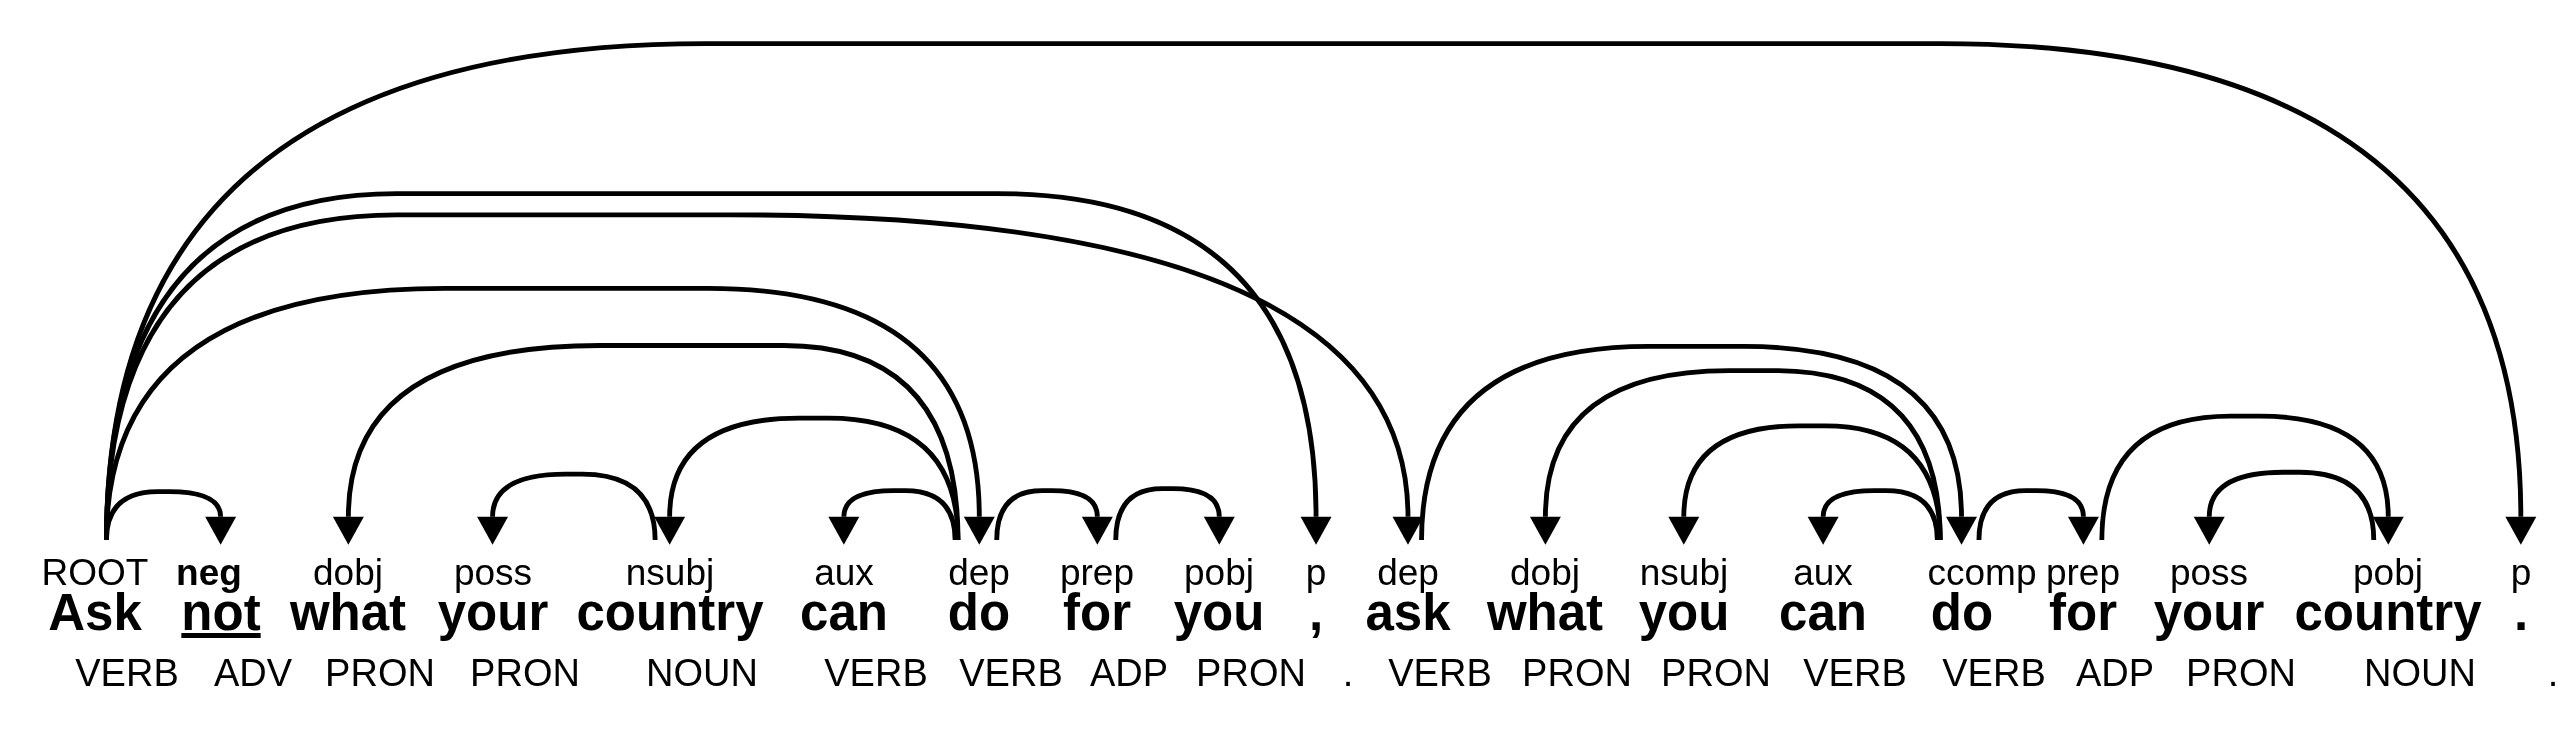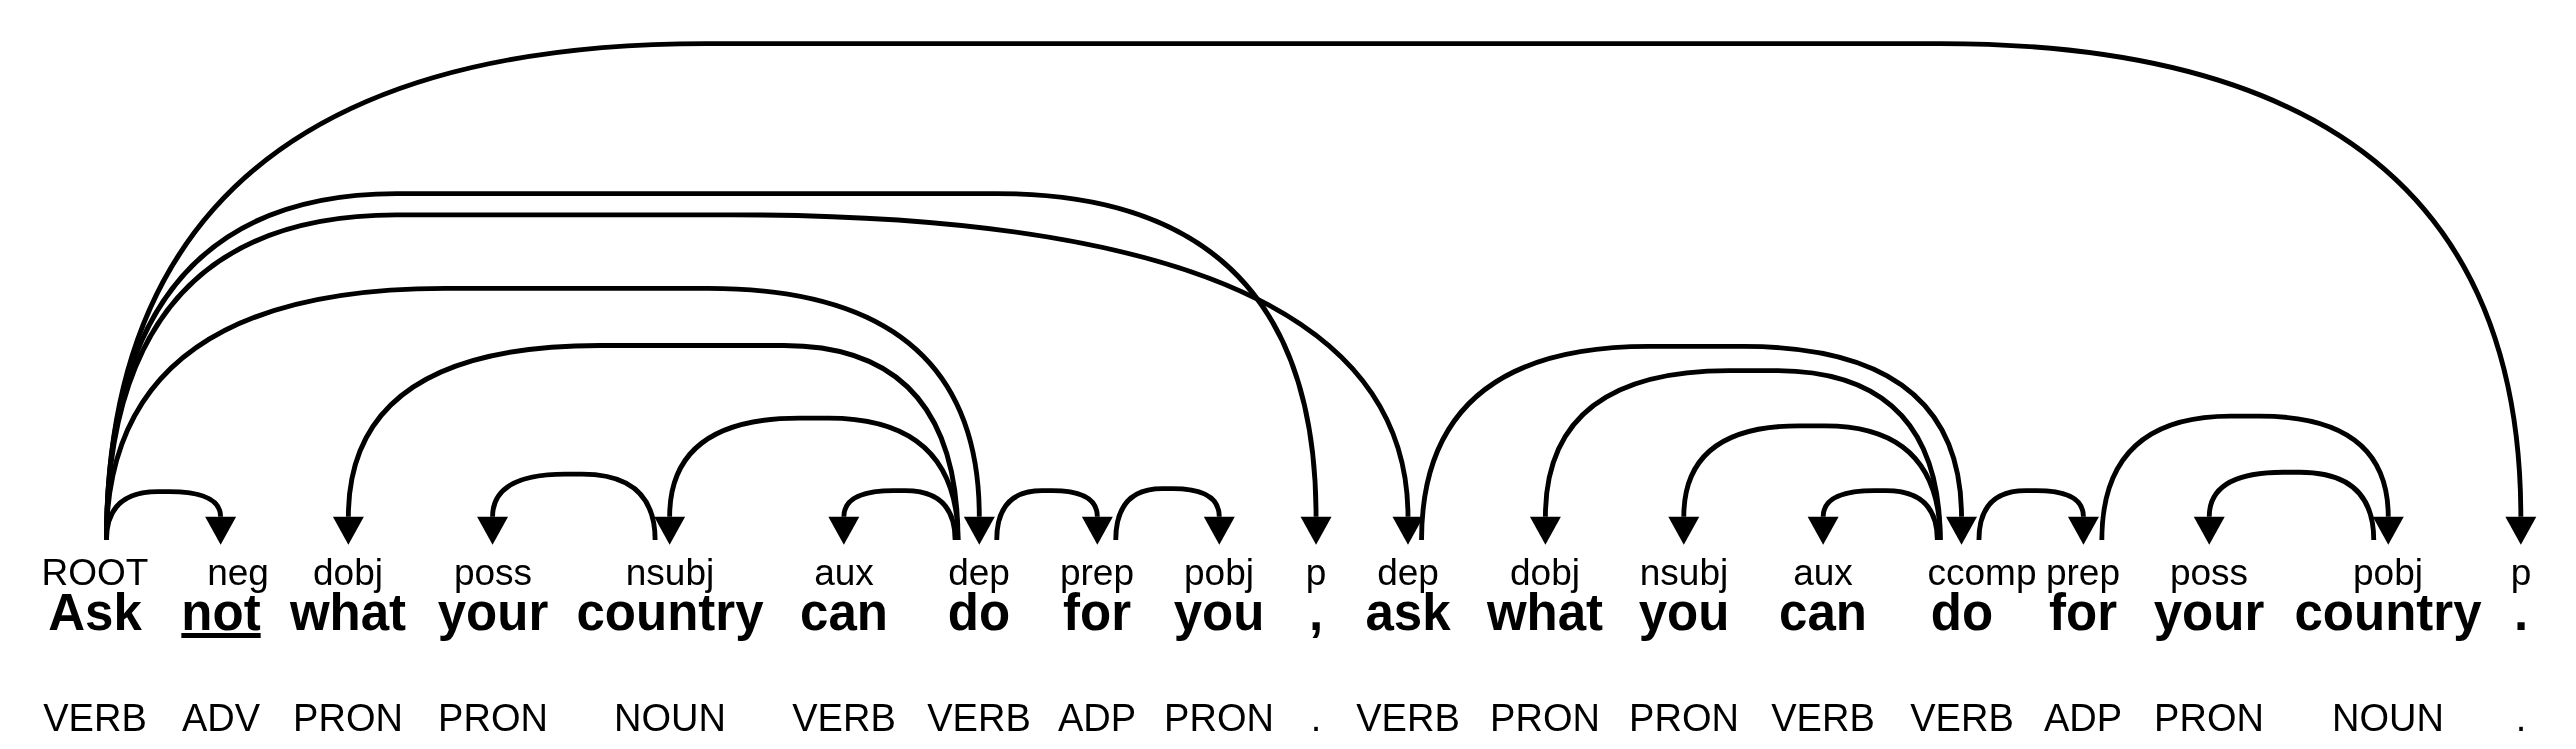--- a/index.html
+++ b/index.html
@@ -32,23 +32,24 @@
     font-size: 37px;
     line-height: 39px;
   }
   .word {
     top: 585px;
     font-size: 51px;
     line-height: 56px;
     font-weight: bold;
   }
   .pos-tag {
-    top: 698px;
+    top: 653px;
     font-size: 38px;
     line-height: 41px;
+    margin-left: 32px;
   }
   .arc-path {
     fill: none;
     stroke: #000;
     stroke-width: 5;
   }
   .arrow-head {
     fill: #000;
     stroke: none;
   }
@@ -92,21 +93,21 @@
       <polygon points="2452,534 2484,534 2468,563" class="arrow-head"></polygon>
       <path d="M 2283 534 Q 2283 488 2359.5 488 L 2376.5 488 Q 2453 488 2453 558" class="arc-path"></path>
       <polygon points="2267,534 2299,534 2283,563" class="arrow-head"></polygon>
       <path d="M 110 558 Q 110 45 730 45 L 2005 45 Q 2605 45 2605 534" class="arc-path"></path>
       <polygon points="2589,534 2621,534 2605,563" class="arrow-head"></polygon>
     </svg>
   <div id="token-layer">
       <div class="tok dep-label" style="left: 95px;">ROOT</div>
       <div class="tok word" style="left: 95px;">Ask</div>
       <div class="tok pos-tag" style="left: 95px;">VERB</div>
-      <div class="tok dep-label" style="left: 238px;">neg</div>
+      <div class="tok dep-label" style="left: 209px; font-weight: bold;">neg</div>
       <div class="tok word" style="left: 221px; text-decoration: underline;">not</div>
       <div class="tok pos-tag" style="left: 221px;">ADV</div>
       <div class="tok dep-label" style="left: 348px;">dobj</div>
       <div class="tok word" style="left: 348px;">what</div>
       <div class="tok pos-tag" style="left: 348px;">PRON</div>
       <div class="tok dep-label" style="left: 493px;">poss</div>
       <div class="tok word" style="left: 493px;">your</div>
       <div class="tok pos-tag" style="left: 493px;">PRON</div>
       <div class="tok dep-label" style="left: 670px;">nsubj</div>
       <div class="tok word" style="left: 670px;">country</div>

